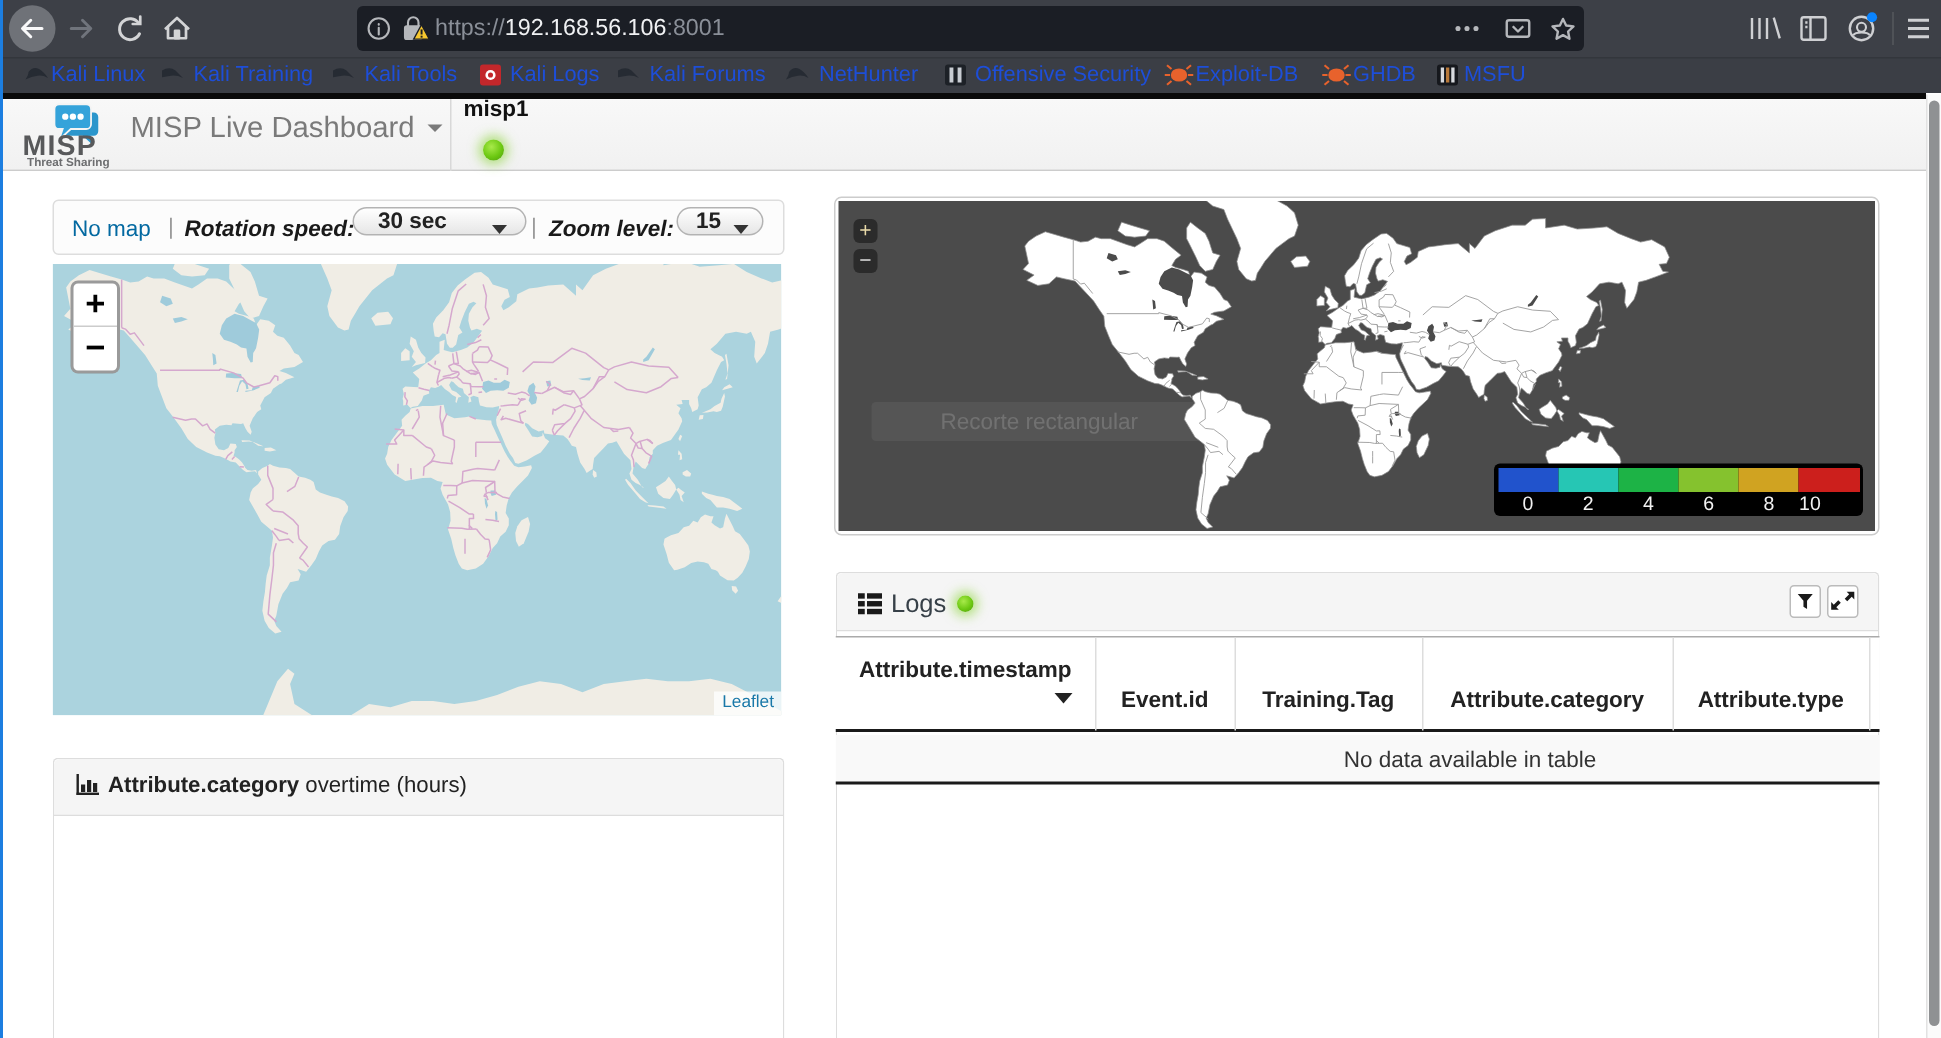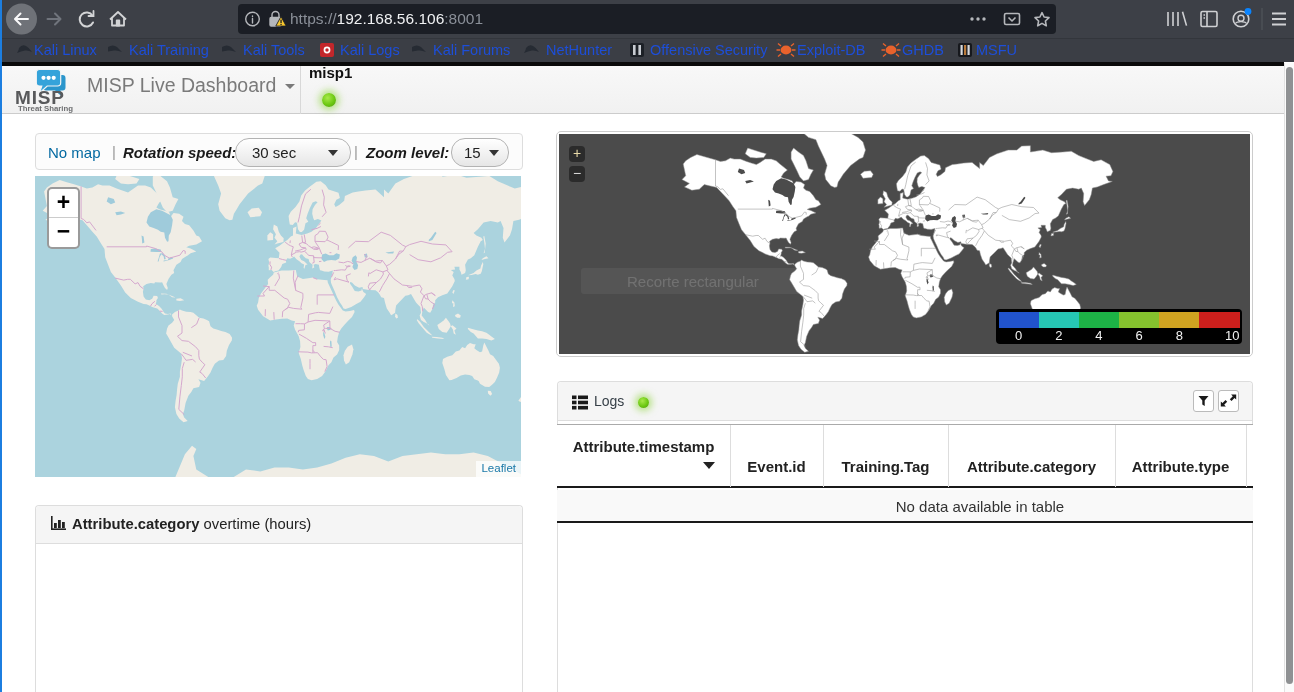--- a/index.html
+++ b/index.html
@@ -5,21 +5,21 @@
 .abs{position:absolute}
 #toolbar{position:absolute;left:0;top:0;width:1294px;height:38px;background:#3d4047}
 #bookbar{position:absolute;left:0;top:38px;width:1294px;height:24px;background:#3b3e45;border-top:1px solid #33363c}
 #blackstrip{position:absolute;left:0;top:62px;width:1284px;height:4px;background:#0a0a0a}
 #bluebar{position:absolute;left:0;top:0;width:2px;height:692px;background:#1c7ee0;z-index:50}
 #header{position:absolute;left:0;top:66px;width:1284px;height:48px;background:linear-gradient(#f8f8f8,#f1f1f1);border-bottom:1px solid #ccc}
 .bm{position:absolute;top:38px;height:24px;display:flex;align-items:center;color:#1d4ed8;font-size:14.5px}
 .urlbar{position:absolute;left:238px;top:4px;width:818px;height:30px;background:#1b1e25;border-radius:4px}
 #content{position:absolute;left:0;top:66px;width:1284px;height:626px}
 .panelhead{background:#f5f5f5;border-bottom:1px solid #ddd}
-.selfake{position:absolute;background:linear-gradient(#ffffff,#e6e6e6);border:1px solid #b3b3b3;border-radius:14px;height:29px;font-weight:normal;font-size:15px;color:#222;display:flex;align-items:center}
+.selfake{position:absolute;background:linear-gradient(#ffffff,#e6e6e6);border:1px solid #b3b3b3;border-radius:14px;height:19px;font-weight:bold;font-size:15px;color:#222;display:flex;align-items:center}
 .th{font-size:15px;font-weight:bold;color:#222;text-align:center}
 .bi{font-style:italic;font-weight:bold;font-size:15px;color:#1a1a1a}
 .glow{border-radius:50%;background:radial-gradient(circle at 40% 35%,#a8ea4a,#6cc812 55%,#54a50c 90%);box-shadow:0 0 7px 3px rgba(130,210,40,.55)}
 </style></head>
 <body>
 <div id="toolbar"></div>
 <div id="bookbar"></div>
 <div id="blackstrip"></div>
 <div id="header"></div>
 <div id="content"></div>
@@ -506,38 +506,38 @@
       <div style="flex:1;background:#85c22e"></div>
       <div style="flex:1;background:#d0a321"></div>
       <div style="flex:1;background:#cc1f1c"></div>
 </div>
 <div class="abs" style="left:439.5px;top:194px;width:241px;height:14px;display:flex;color:#f2f2f2;font-size:13px">
 <div style="flex:1;text-align:center">0</div>
       <div style="flex:1;text-align:center">2</div>
       <div style="flex:1;text-align:center">4</div>
       <div style="flex:1;text-align:center">6</div>
       <div style="flex:1;text-align:center">8</div>
-      <div style="flex:1;text-align:right">10</div>
+      <div style="flex:1;text-align:left">10</div>
 </div>
 </div>
 
 <div class="abs" style="left:557px;top:381px;width:696px;height:311px;border:1px solid #ddd;border-bottom:none;border-radius:4px 4px 0 0;background:#fff">
 <div class="panelhead" style="height:39px;border-radius:4px 4px 0 0"></div>
 </div>
 <svg class="abs" style="left:572px;top:395px" width="16" height="15">
 <g fill="#1a1a1a">
       <rect x="0" y="0.5" width="4.5" height="3.6"></rect>
       <rect x="6" y="0.5" width="10" height="3.6"></rect>
       <rect x="0" y="5.7" width="4.5" height="3.6"></rect>
       <rect x="6" y="5.7" width="10" height="3.6"></rect>
       <rect x="0" y="10.9" width="4.5" height="3.6"></rect>
       <rect x="6" y="10.9" width="10" height="3.6"></rect>
     </g>
 </svg>
-<div class="abs" style="left:594px;top:393px;font-size:14px;color:#374048">Logs</div>
+<div class="abs" style="left:594px;top:393px;font-size:17px;color:#374048">Logs</div>
 <div class="abs glow" style="left:637.5px;top:396.5px;width:11px;height:11px"></div>
 <div class="abs" style="left:1193px;top:390px;width:21px;height:22px;background:#fff;border:1px solid #bbb;border-radius:3px"></div>
 <div class="abs" style="left:1218px;top:390px;width:21px;height:22px;background:#fff;border:1px solid #bbb;border-radius:3px"></div>
 <svg class="abs" style="left:1193px;top:390px" width="21" height="22">
 <path d="M5.5 6h10l-3.8 4.5v5.5l-2.4-1.5v-4z" fill="#1a1a1a"></path>
 </svg>
 <svg class="abs" style="left:1218px;top:390px" width="21" height="22">
 <g fill="#1a1a1a">
 <path d="M11.8 9.2l3-3l-1.7-1.7h5.1v5.1l-1.7-1.7l-3 3z"></path>
 <path d="M9.2 11.8l-3 3l1.7 1.7H2.8v-5.1l1.7 1.7l3-3z"></path>

